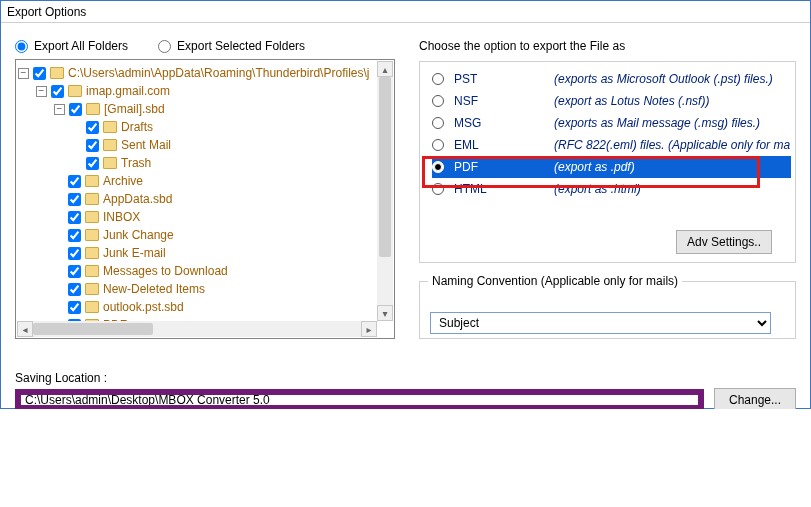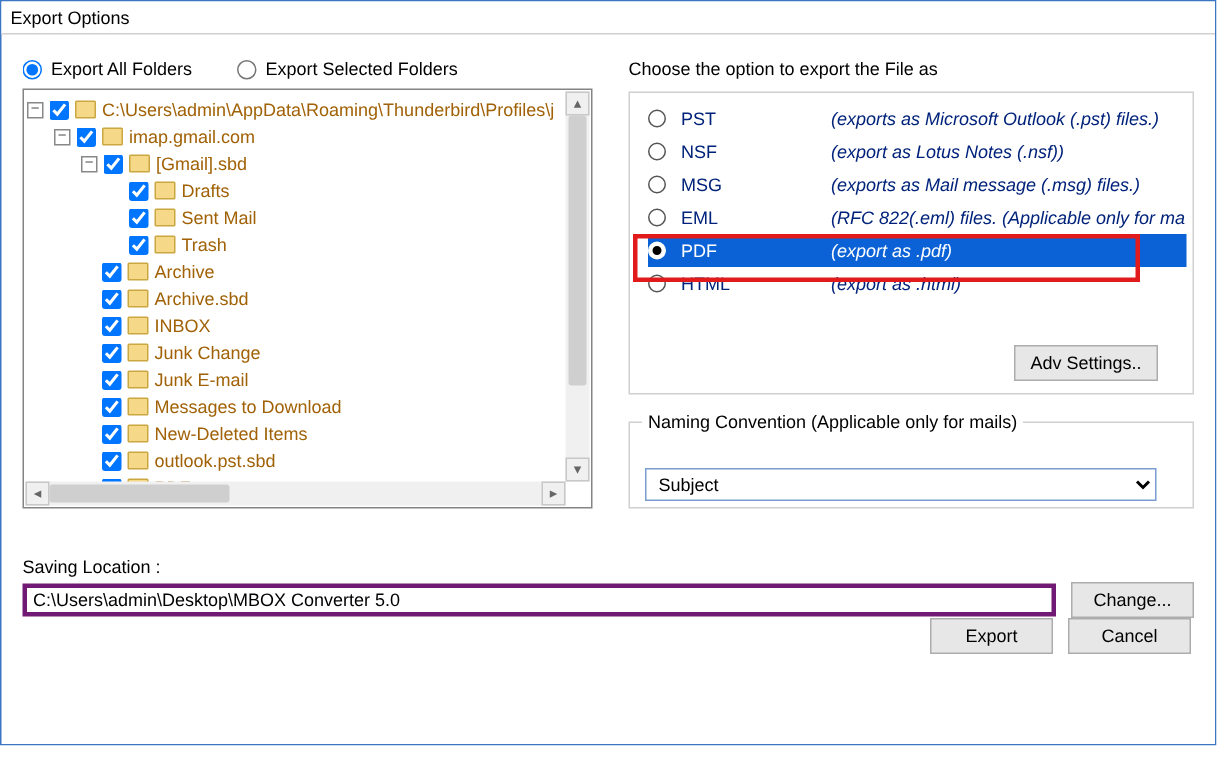--- a/index.html
+++ b/index.html
@@ -1,17 +1,17 @@
 <!DOCTYPE html>
 <html><head>
 <meta charset="utf-8">
 <style>
   * { box-sizing: border-box; font-family: "Segoe UI", Tahoma, sans-serif; font-size: 12px; }
   body { margin: 0; background: #fff; }
-  .window { width: 811px; height: 497px; border: 1px solid #3a76c4; position: relative; background: #fff; }
+  .window { width: 811px; height: 409px; border: 1px solid #3a76c4; position: relative; background: #fff; }
   .titlebar { height: 22px; background: #fff; border-bottom: 1px solid #d0d0d0; display: flex; align-items: center; padding: 0 6px; }
   .titlebar-text { font-size: 12px; color: #000; }
   .content { position: relative; padding: 16px 14px 12px 14px; }
   .top-radio-row { display: flex; gap: 30px; margin-bottom: 6px; }
   .radio-wrap { display: flex; align-items: center; gap: 6px; cursor: pointer; }
   .radio-wrap input { margin: 0; }
   .columns { display: flex; gap: 24px; }
   .left-col { width: 380px; }
   .right-col { flex: 1; }
   .right-heading { margin-bottom: 8px; margin-top: 0; }
@@ -50,21 +50,21 @@
   .adv-btn { position: absolute; right: 23px; bottom: 8px; width: 96px; height: 24px; background: #e7e7e7; border: 1px solid #adadad; cursor: pointer; }
 
   .naming-box { border: 1px solid #d0d0d0; margin-top: 18px; padding: 0 24px 10px 10px; position: relative; height: 58px; }
   .naming-box .legend { position: absolute; top: -8px; left: 8px; background: #fff; padding: 0 4px; }
   .select-wrap { margin-top: 30px; }
   .select-wrap select { width: 100%; height: 22px; border: 1px solid #7a9ccf; background: #fff; padding: 0 4px; }
 
   .saving-row { margin-top: 32px; }
   .saving-label { margin-bottom: 3px; display: block; }
   .saving-flex { display: flex; gap: 10px; align-items: center; }
-  .saving-flex input { flex: 1; height: 22px; border: 3px solid #701a75; padding: 0 4px; }
+  .saving-flex input { flex: 1; height: 22px; border: 6px solid #701a75; padding: 0 4px; }
   .btn { width: 82px; height: 24px; background: #e7e7e7; border: 1px solid #adadad; cursor: pointer; }
 
   .bottom-buttons { display: flex; justify-content: flex-end; gap: 10px; padding-right: 2px; }
 </style>
 </head>
 <body>
 
 <div class="window">
   <div class="titlebar">
     <span class="titlebar-text">Export Options</span>
@@ -149,21 +149,21 @@
                   <input type="checkbox" class="chk" checked="" style="">
                   <span class="folder-icon"></span>
                   <span class="tree-label gray">Archive</span>
                 </div>
                 <div class="tree-row">
                   <span class="sp"></span>
                   <span class="sp"></span>
                   <span style="display:inline-block;width:14px"></span>
                   <input type="checkbox" class="chk" checked="" style="">
                   <span class="folder-icon"></span>
-                  <span class="tree-label gray">Archive.sbd</span>
+                  <span class="tree-label gray">AppData.sbd</span>
                 </div>
                 <div class="tree-row">
                   <span class="sp"></span>
                   <span class="sp"></span>
                   <span style="display:inline-block;width:14px"></span>
                   <input type="checkbox" class="chk" checked="" style="">
                   <span class="folder-icon"></span>
                   <span class="tree-label gray">INBOX</span>
                 </div>
                 <div class="tree-row">

